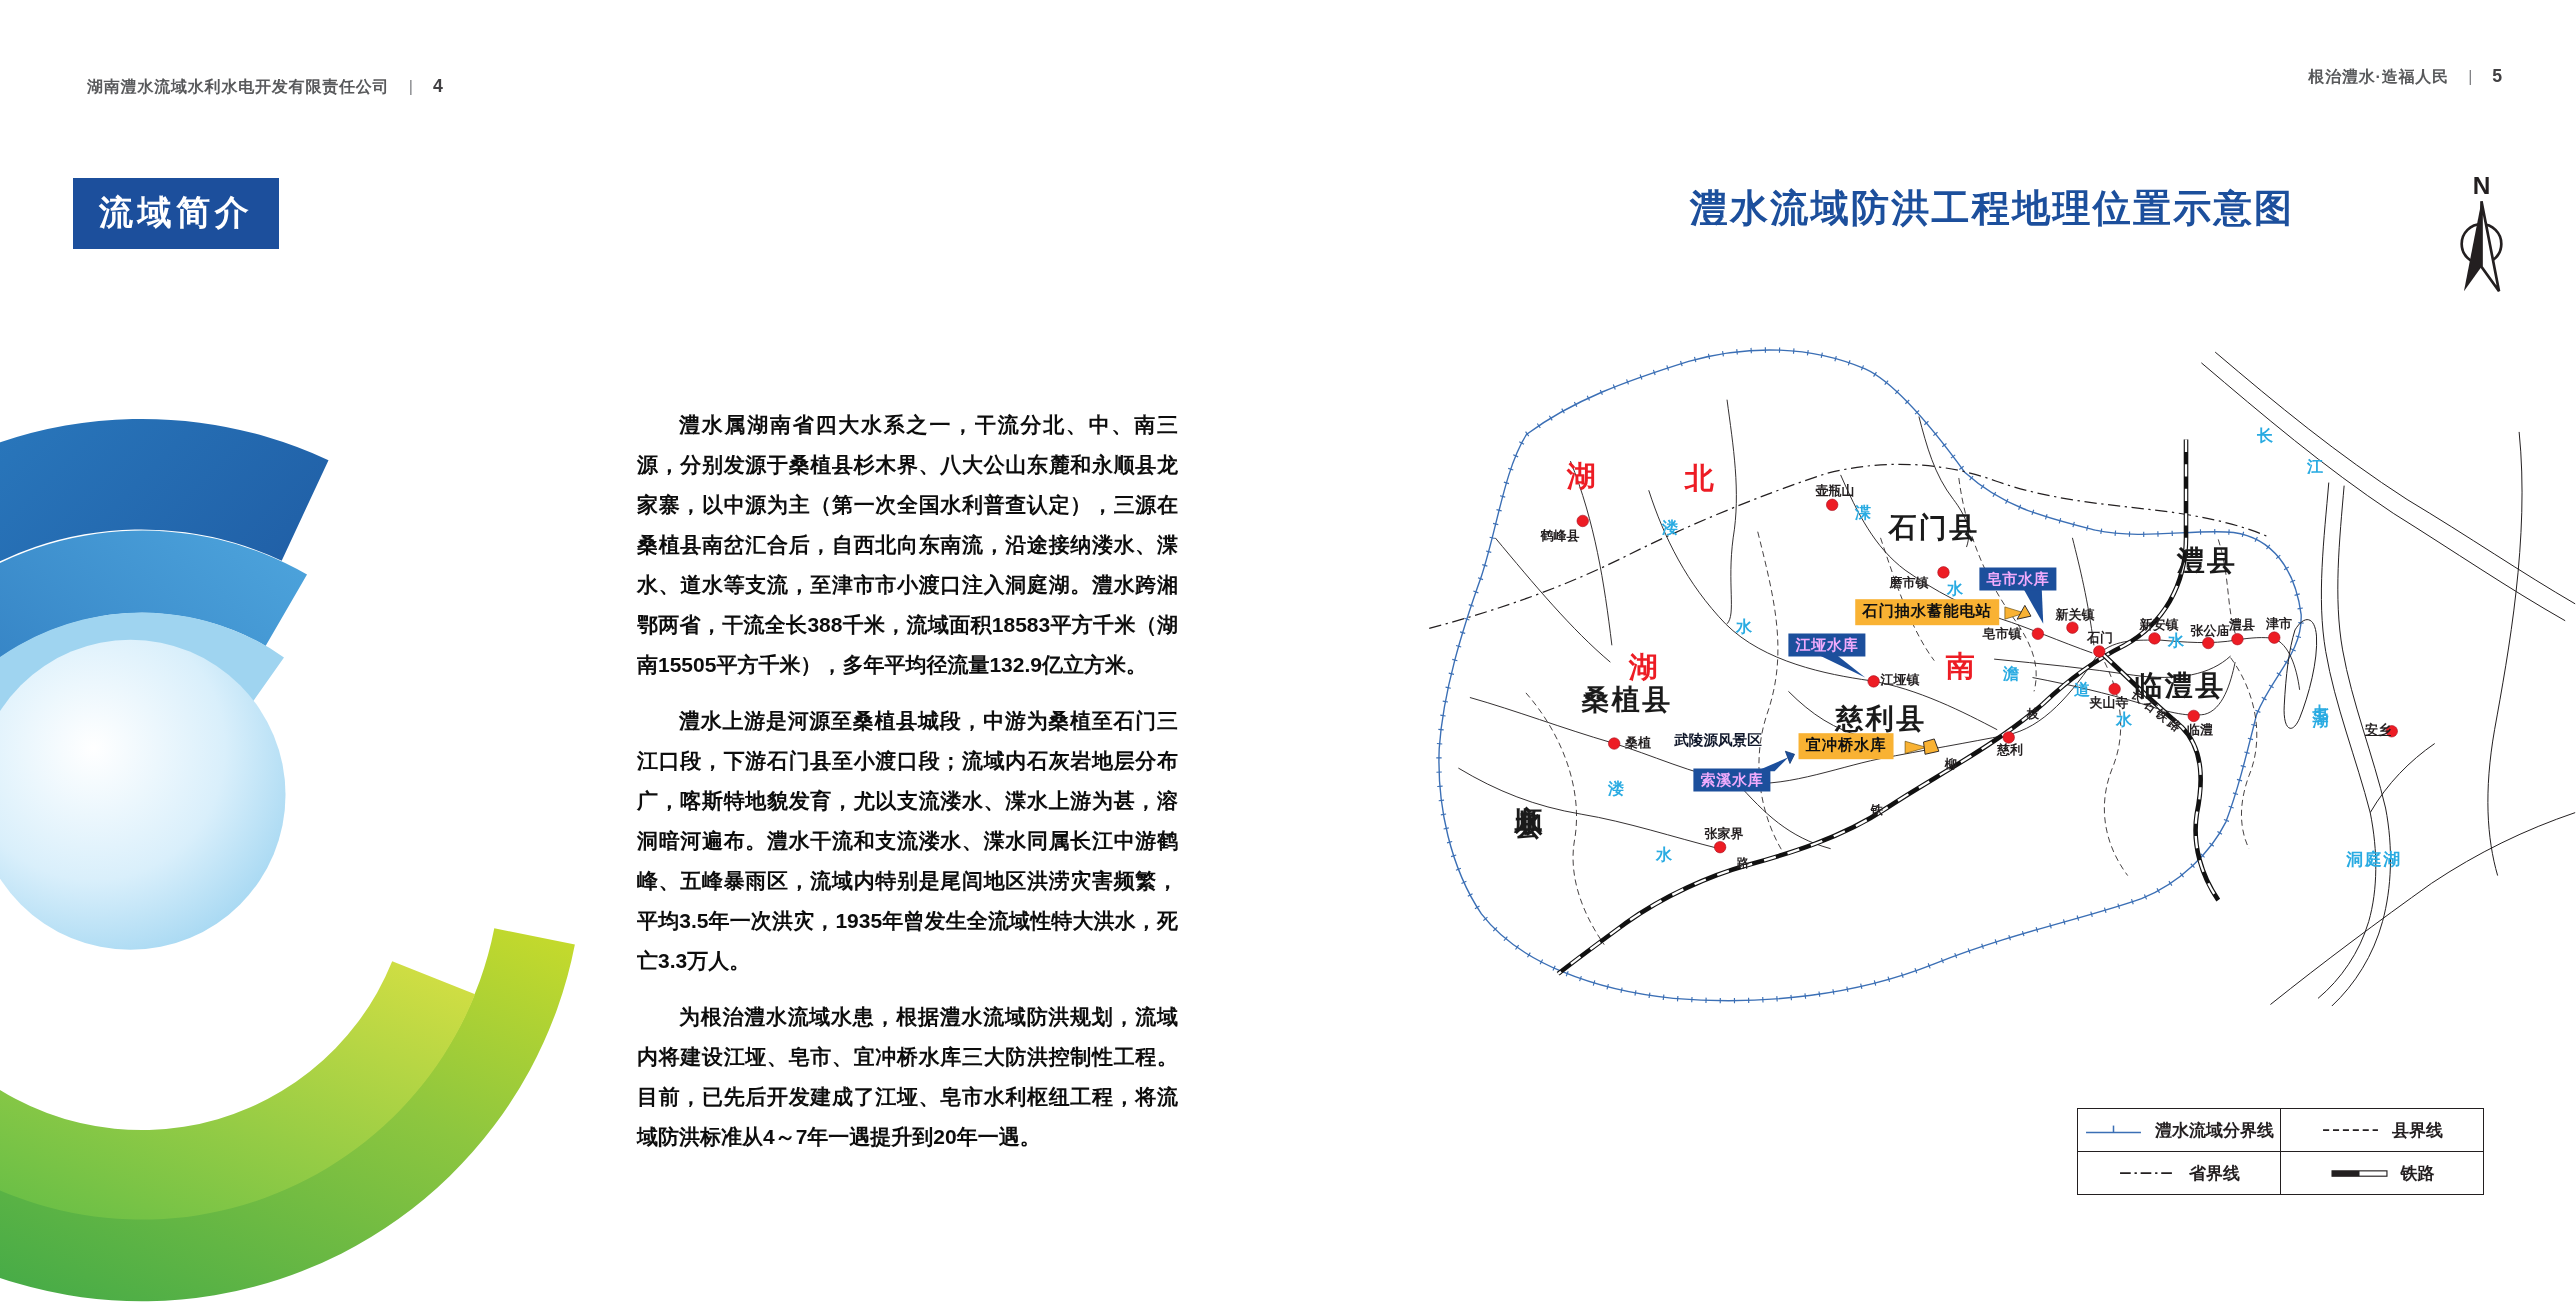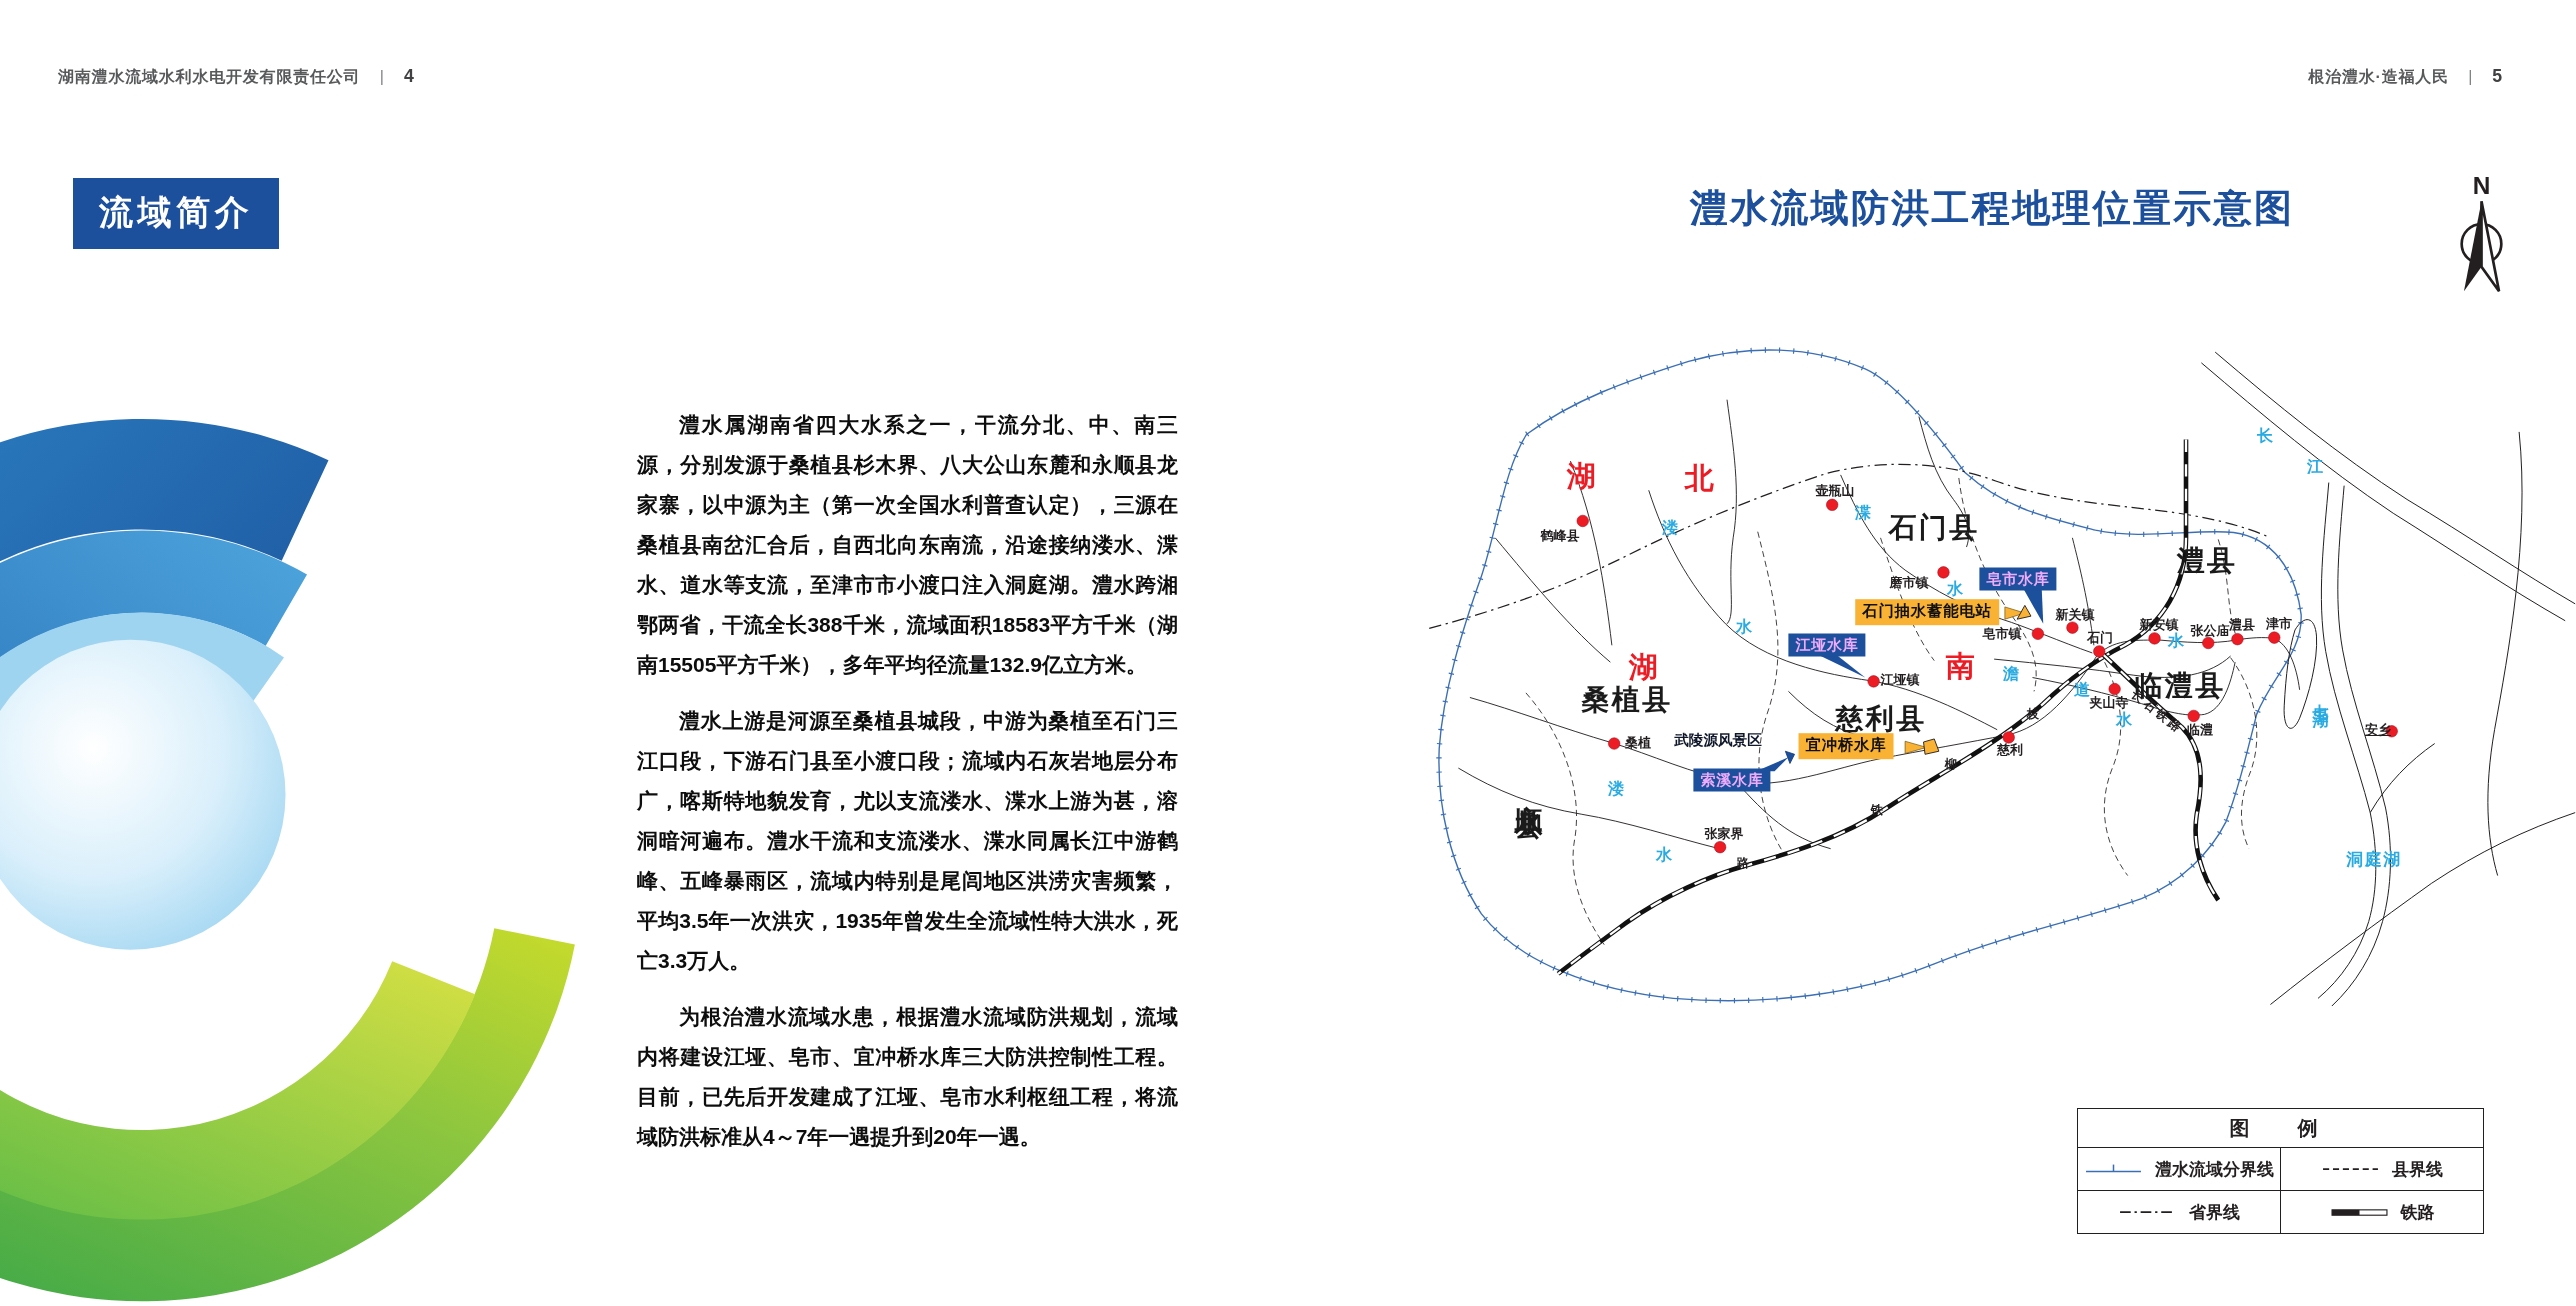--- a/index.html
+++ b/index.html
@@ -37,21 +37,21 @@
         font-size:17px;font-weight:bold;}
   #legend .lg-cell.bb{border-bottom:1.5px solid #231f20;}
   #legend .lg-cell.br{border-right:1.5px solid #231f20;align-items:center;}
   #compass{position:absolute;left:2451px;top:170px;}
 </style>
 </head>
 <body>
 
 <div id="spread">
 
-  <div class="hdr" style="left:58px;">
+  <div class="hdr" style="left:87px;margin-top:10px;">
     <span>湖南澧水流域水利水电开发有限责任公司</span>
     <span class="divider">|</span>
     <span class="pageno">4</span>
   </div>
 
   <div class="hdr" style="right:73px;">
     <span>根治澧水·造福人民</span>
     <span class="divider">|</span>
     <span class="pageno">5</span>
   </div>
@@ -248,21 +248,20 @@
     <div class="mlabel lake" style="left:954px;top:521px;">洞庭湖</div>
 
     <div class="mlabel railch" style="left:613px;top:376px;">枝</div>
     <div class="mlabel railch" style="left:531px;top:426px;">柳</div>
     <div class="mlabel railch" style="left:457px;top:472px;">铁</div>
     <div class="mlabel railch" style="left:323px;top:525px;">路</div>
     <div class="mlabel railch" style="left:737px;top:374px;transform:translate(-50%,-50%) rotate(38deg);letter-spacing:3.1px;">长石铁路</div>
   </div>
 
   <div id="legend">
-    <div class="lg-title">图　例</div>
     <div class="lg-grid">
       <div class="lg-cell bb br">
         <svg width="61" height="12.3" viewBox="0 0 80 16">
           <line x1="4" y1="11" x2="76" y2="11" stroke="#3b6fb5" stroke-width="2"></line>
           <line x1="40" y1="2" x2="40" y2="11" stroke="#3b6fb5" stroke-width="2"></line>
         </svg>
         <span>澧水流域分界线</span>
       </div>
       <div class="lg-cell bb">
         <svg width="61" height="12.3" viewBox="0 0 80 16">

